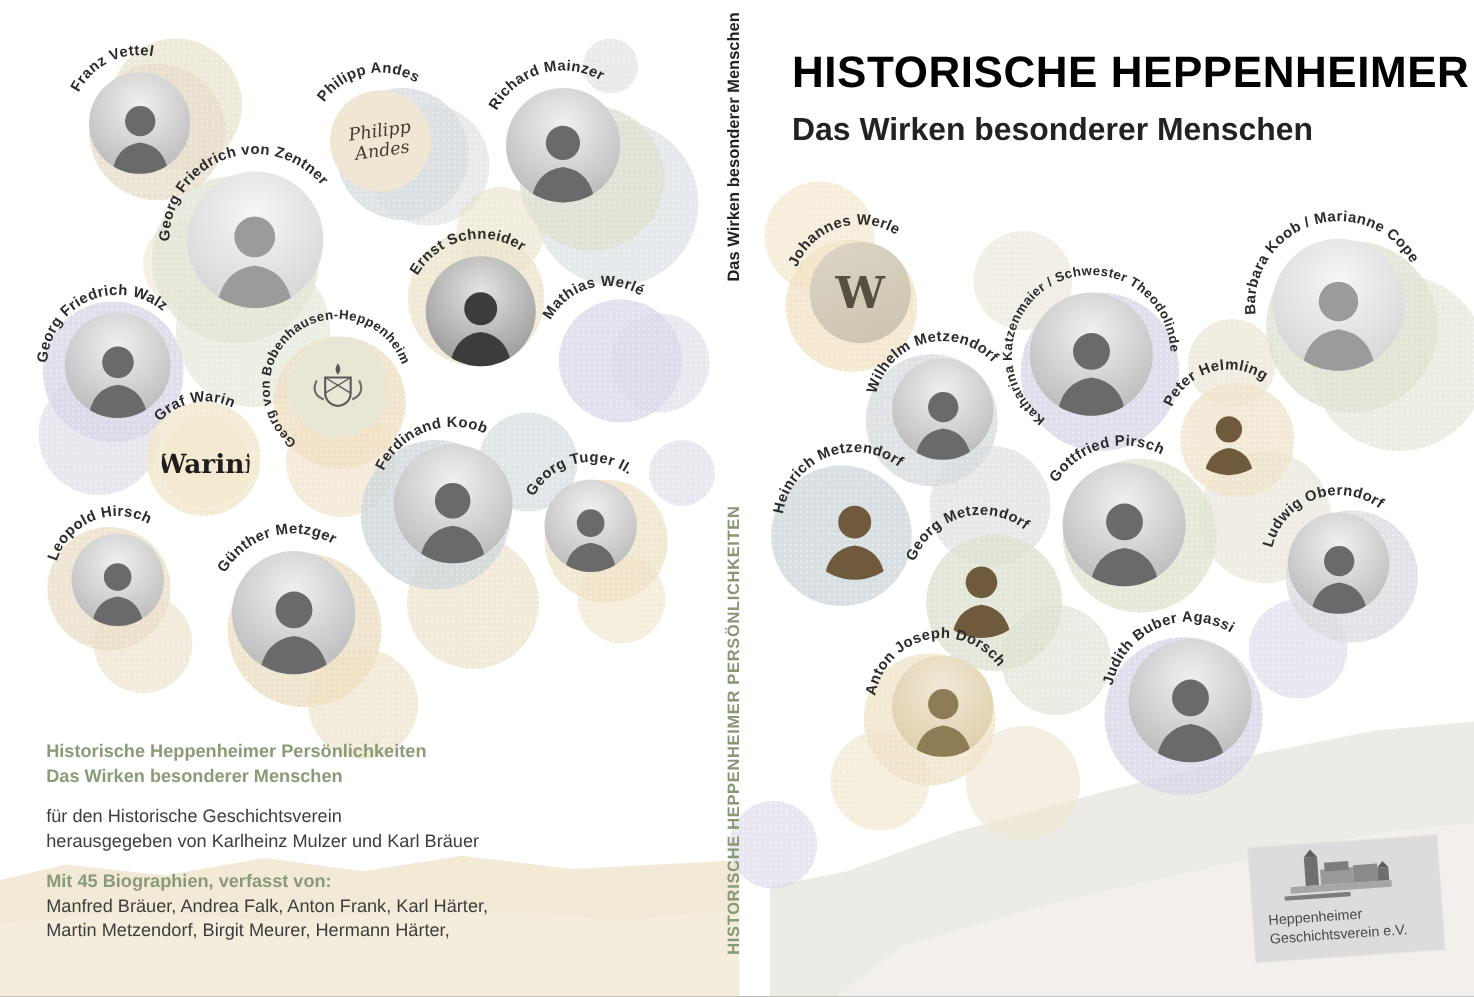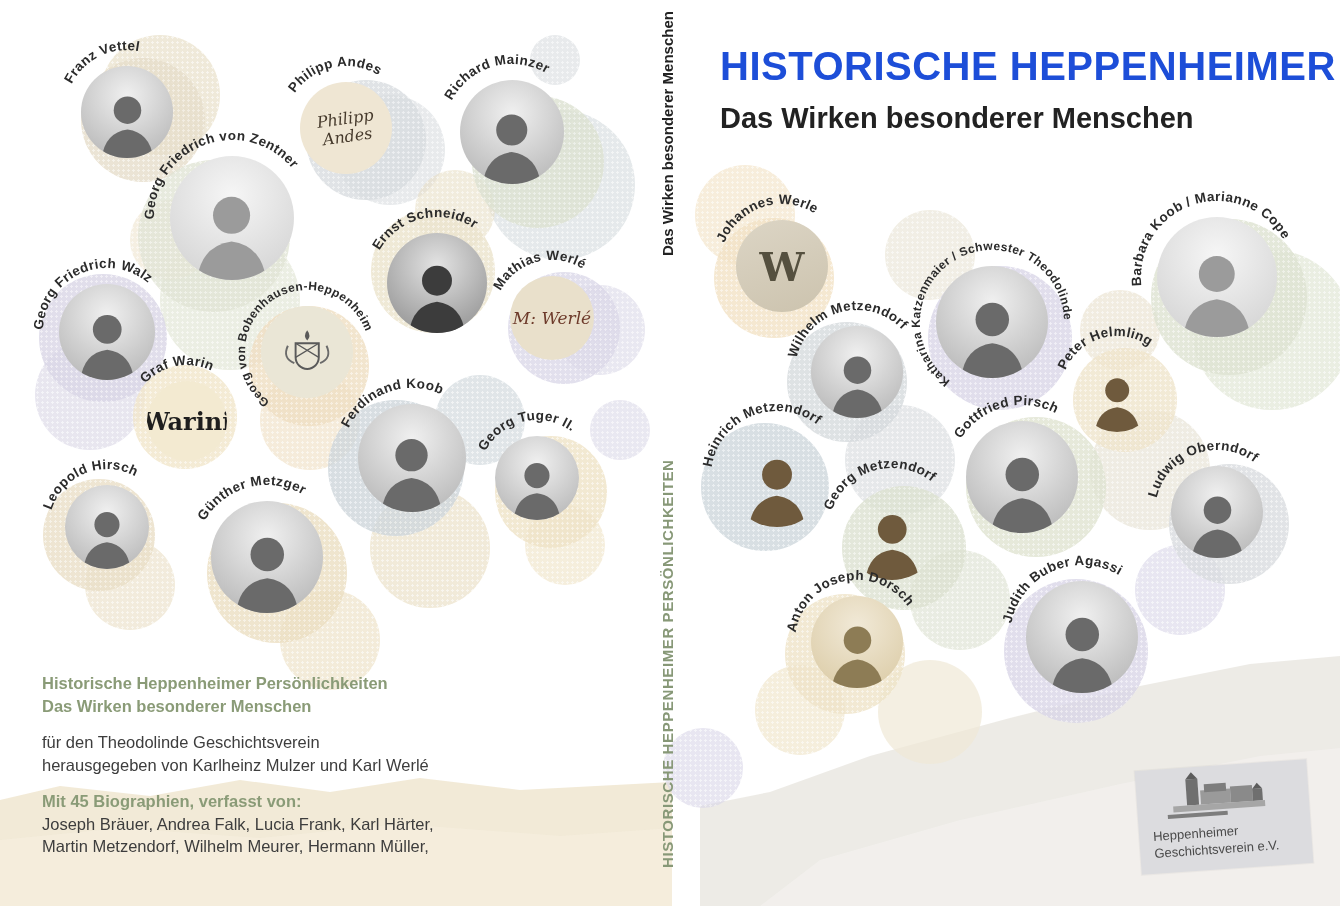--- a/index.html
+++ b/index.html
@@ -101,21 +101,21 @@
       <div class="blob" style="left: 910px; top: 550px; width: 100px; height: 100px; background-color: rgb(220, 225, 207); opacity: 0.6;"></div>
       <div class="blob" style="left: 1135px; top: 545px; width: 90px; height: 90px; background-color: rgb(217, 214, 232); opacity: 0.6;"></div>
       <div class="blob" style="left: 755px; top: 665px; width: 90px; height: 90px; background-color: rgb(239, 227, 198); opacity: 0.6;"></div>
       <div class="blob" style="left: 663px; top: 728px; width: 80px; height: 80px; background-color: rgb(217, 214, 232); opacity: 0.6;"></div>
     </div>
 
   <div class="spine-text" id="spine-top" style="left:659px;top:256px;">Das Wirken besonderer Menschen</div>
   <div class="spine-text" id="spine-bottom" style="left: 659px; top: 868px; color: rgb(135, 152, 119);">HISTORISCHE HEPPENHEIMER PERSÖNLICHKEITEN</div>
 
   <div class="front-title">
-    <h1 style="color: #1d4ed8;">HISTORISCHE HEPPENHEIMER</h1>
+    <h1 style="color: #000000;">HISTORISCHE HEPPENHEIMER</h1>
     <div class="front-subtitle">Das Wirken besonderer Menschen</div>
   </div>
 
   <div class="layer" id="back-persons">
       <div class="person" style="left: 17px; top: 2px;">
         <div class="halo" style="left: 64px; top: 56px; width: 124px; height: 124px; background-color: rgb(231, 222, 203);"></div>
         <div class="photo tone-gray" style="left: 64px; top: 64px; width: 92px; height: 92px;">
           <svg viewBox="0 0 100 100" class="sil">
             <circle cx="50" cy="36" r="17" fill="currentColor"></circle>
             <path d="M18 98 Q21 64 50 60 Q79 64 82 98 Z" fill="currentColor"></path>
@@ -212,23 +212,20 @@
         </div>
         <svg class="arc" viewBox="-110 -110 220 220">
           <g transform="rotate(-36)">
             <path id="arc-b-6" d="M -43.840199999999996 43.840199999999996 A 62 62 0 1 1 43.840199999999996 43.840199999999996" fill="none"></path>
             <text font-size="12"><textPath href="#arc-b-6" xlink:href="#arc-b-6" startOffset="50%" text-anchor="middle">Georg von Bobenhausen-Heppenheim</textPath></text>
           </g>
         </svg>
       </div>
       <div class="person" style="left: 442px; top: 208px;">
         <div class="halo" style="left: 66px; top: 64px; width: 112px; height: 112px; background-color: rgb(220, 217, 233);"></div>
-        <div class="photo v-signature" style="left: 68px; top: 68px; width: 84px; height: 84px;">
-          <div class="ptext">M: Werlé</div>
-        </div>
         <svg class="arc" viewBox="-110 -110 220 220">
           <g transform="rotate(-15)">
             <path id="arc-b-7" d="M -41.011799999999994 41.011799999999994 A 58 58 0 1 1 41.011799999999994 41.011799999999994" fill="none"></path>
             <text font-size="13.5"><textPath href="#arc-b-7" xlink:href="#arc-b-7" startOffset="50%" text-anchor="middle">Mathias Werlé</textPath></text>
           </g>
         </svg>
       </div>
       <div class="person" style="left: 77px; top: 311px;">
         <div class="halo" style="left: 56px; top: 54px; width: 104px; height: 104px; background-color: rgb(242, 231, 203);"></div>
         <div class="photo v-blackletter" style="left: 70px; top: 70px; width: 80px; height: 80px; text-align: right;">
@@ -464,26 +461,26 @@
             <text font-size="13.5"><textPath href="#arc-f-10" xlink:href="#arc-f-10" startOffset="50%" text-anchor="middle">Anton Joseph Dorsch</textPath></text>
           </g>
         </svg>
       </div>
     </div>
 
   <div class="back-block">
     <div class="green" style="color: rgb(138, 155, 119);">Historische Heppenheimer Persönlichkeiten</div>
     <div class="green" style="color: rgb(138, 155, 119);">Das Wirken besonderer Menschen</div>
     <div class="gap"></div>
-    <div>für den Theodolinde Geschichtsverein</div>
-    <div>herausgegeben von Karlheinz Mulzer und Karl Werlé</div>
+    <div>für den Historische Geschichtsverein</div>
+    <div>herausgegeben von Karlheinz Mulzer und Karl Bräuer</div>
     <div class="gap"></div>
     <div class="green" style="color: rgb(138, 155, 119);">Mit 45 Biographien, verfasst von:</div>
-    <div>Joseph Bräuer, Andrea Falk, Lucia Frank, Karl Härter,</div>
-    <div>Martin Metzendorf, Wilhelm Meurer, Hermann Müller,</div>
+    <div>Manfred Bräuer, Andrea Falk, Anton Frank, Karl Härter,</div>
+    <div>Martin Metzendorf, Birgit Meurer, Hermann Härter,</div>
   </div>
 
   <div class="logo">
     <svg width="116" height="56" viewBox="0 0 116 56">
       <rect x="22" y="8" width="12" height="26" fill="#6f6f6f"></rect>
       <path d="M22 8 L28 1 L34 8 Z" fill="#5c5c5c"></path>
       <rect x="36" y="20" width="30" height="14" fill="#9a9a9a"></rect>
       <rect x="40" y="14" width="22" height="8" fill="#7d7d7d"></rect>
       <rect x="66" y="18" width="22" height="16" fill="#8a8a8a"></rect>
       <rect x="88" y="22" width="10" height="12" fill="#6f6f6f"></rect>

